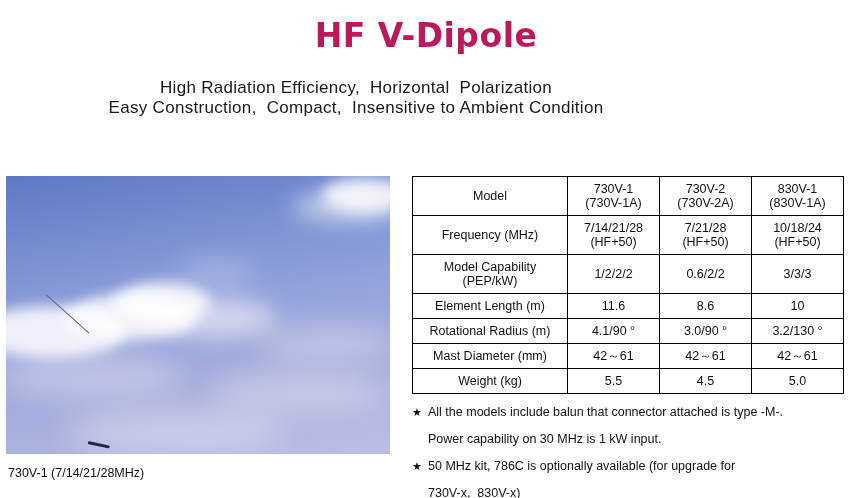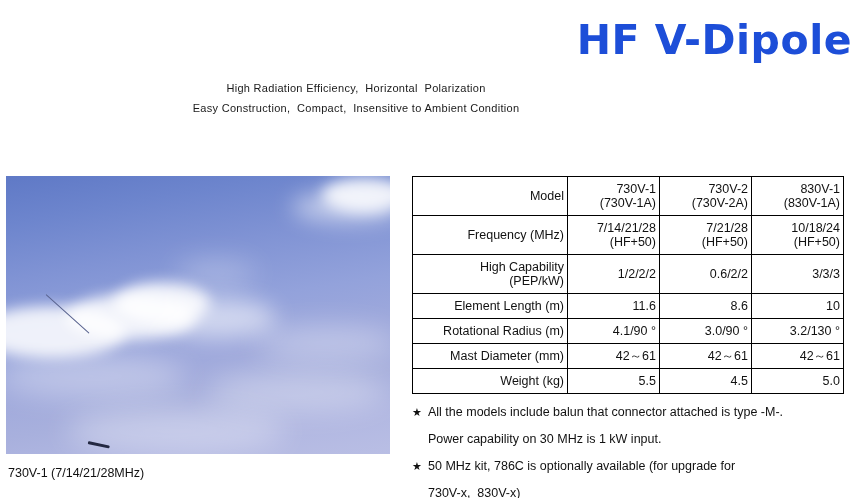--- a/index.html
+++ b/index.html
@@ -15,34 +15,34 @@
     font-family: "Liberation Sans", sans-serif;
     color: #000000;
   }
 
   
   #page-title {
     position: absolute;
     left: 0;
     top: 16px;
     width: 852px;
-    text-align: right;
-    font-size: 41px;
+    text-align: center;
+    font-size: 33px;
     font-weight: bold;
-    color: #1d4ed8;
+    color: #be185d;
     letter-spacing: 0.5px;
     font-family: "DejaVu Sans", sans-serif;
   }
   #subtitle-block {
     position: absolute;
     left: 0;
     top: 78px;
     width: 712px;
     text-align: center;
-    font-size: 11px;
+    font-size: 17px;
     line-height: 20px;
     color: #1a1a1a;
     letter-spacing: 0.3px;
   }
   #subtitle-block .sub-line { white-space: pre; }
 
   
   #photo-figure {
     position: absolute;
     left: 6px;
@@ -104,21 +104,21 @@
     left: 412px;
     top: 176px;
     width: 404px;
     border-collapse: collapse;
     table-layout: fixed;
     font-size: 12.5px;
     color: #111111;
   }
   #spec-table td {
     border: 1px solid #000000;
-    text-align: right;
+    text-align: center;
     vertical-align: middle;
     padding: 2px 3px;
     line-height: 14px;
     white-space: pre-line;
   }
   #spec-table td.label-cell { width: 148px; }
   #spec-table td.val-cell { width: 85px; }
   #spec-table tr.tall td { height: 34px; }
   #spec-table tr.short td { height: 20px; margin-top: 20px; }
 
@@ -189,21 +189,21 @@
     <tr class="tall">
       <td class="label-cell">Frequency  (MHz)</td>
       <td class="val-cell">7/14/21/28
 (HF+50)</td>
       <td class="val-cell">7/21/28
 (HF+50)</td>
       <td class="val-cell">10/18/24
 (HF+50)</td>
     </tr>
     <tr class="tall">
-      <td class="label-cell">High  Capability
+      <td class="label-cell">Model  Capability
 (PEP/kW)</td>
       <td class="val-cell">1/2/2/2</td>
       <td class="val-cell">0.6/2/2</td>
       <td class="val-cell">3/3/3</td>
     </tr>
     <tr class="short">
       <td class="label-cell">Element  Length  (m)</td>
       <td class="val-cell">11.6</td>
       <td class="val-cell">8.6</td>
       <td class="val-cell">10</td>

